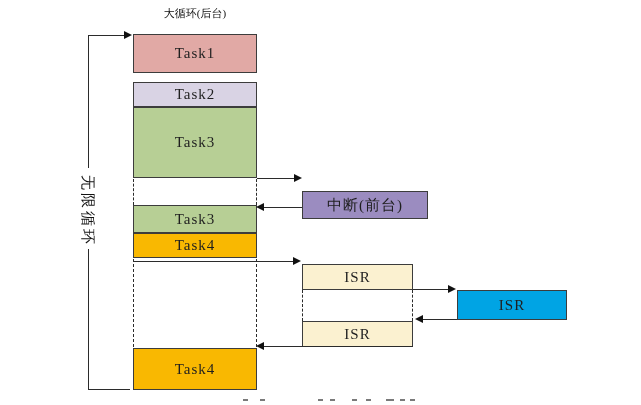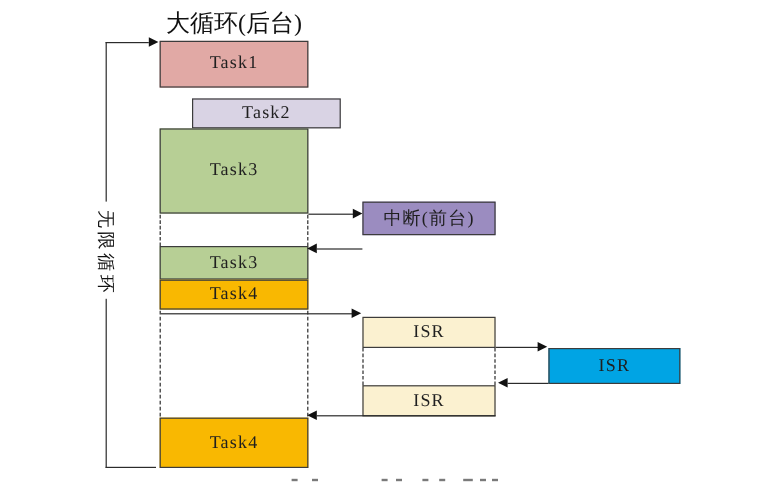--- a/index.html
+++ b/index.html
@@ -1,39 +1,39 @@
 <!DOCTYPE html>
 <html><head>
 <meta charset="utf-8">
 <style>
   html,body{margin:0;padding:0;background:#fff;}
   #stage{position:relative;width:641px;height:405px;background:#ffffff;overflow:hidden;
          font-family:"Liberation Serif","DejaVu Serif",serif;color:#222;}
   .box{position:absolute;box-sizing:border-box;border:1px solid #3c3c3c;
        display:flex;align-items:center;justify-content:center;
        font-size:15px;letter-spacing:1px;color:#1f1f1f;}
-  .lbl{position:absolute;font-size:20px;text-align:center;white-space:nowrap;color:#111;}
+  .lbl{position:absolute;font-size:11px;text-align:center;white-space:nowrap;color:#111;}
   .hline{position:absolute;height:1px;background:#2b2b2b;}
   .vline{position:absolute;width:1px;background:#2b2b2b;}
   .vdash{position:absolute;width:0;border-left:1px dashed #2b2b2b;}
   .ah{position:absolute;width:0;height:0;border-top:4px solid transparent;border-bottom:4px solid transparent;}
   .ah.r{border-left:8px solid #111;}
   .ah.l{border-right:8px solid #111;}
 
   
   #title        {left:133px;top:6px;width:124px;}
   #task1        {left:133px;top:34px;width:124px;height:39px;}
-  #task2        {left:133px;top:82px;width:124px;height:25px;margin-left:27px;}
+  #task2        {left:133px;top:82px;width:124px;height:25px;}
   #task3a       {left:133px;top:107px;width:124px;height:71px;}
   #task3b       {left:133px;top:205px;width:124px;height:28px;}
   #task4a       {left:133px;top:233px;width:124px;height:25px;}
   #task4b       {left:133px;top:348px;width:124px;height:42px;}
 
   
-  #interrupt    {left:302px;top:168px;width:111px;height:28px;}
+  #interrupt    {left:302px;top:191px;width:126px;height:28px;}
   #isr1         {left:302px;top:264px;width:111px;height:26px;}
   #isr2         {left:302px;top:321px;width:111px;height:26px;}
   #nested-isr   {left:457px;top:290px;width:110px;height:30px;}
   #nested-title {left:437px;top:261px;width:150px;font-size:16px;}
 
   
   #loop-top     {left:88px;top:35px;width:36px;}
   #loop-top-ah  {left:124px;top:31px;}
   #loop-v1      {left:88px;top:35px;height:133px;}
   #loop-v2      {left:88px;top:248px;height:142px;}

